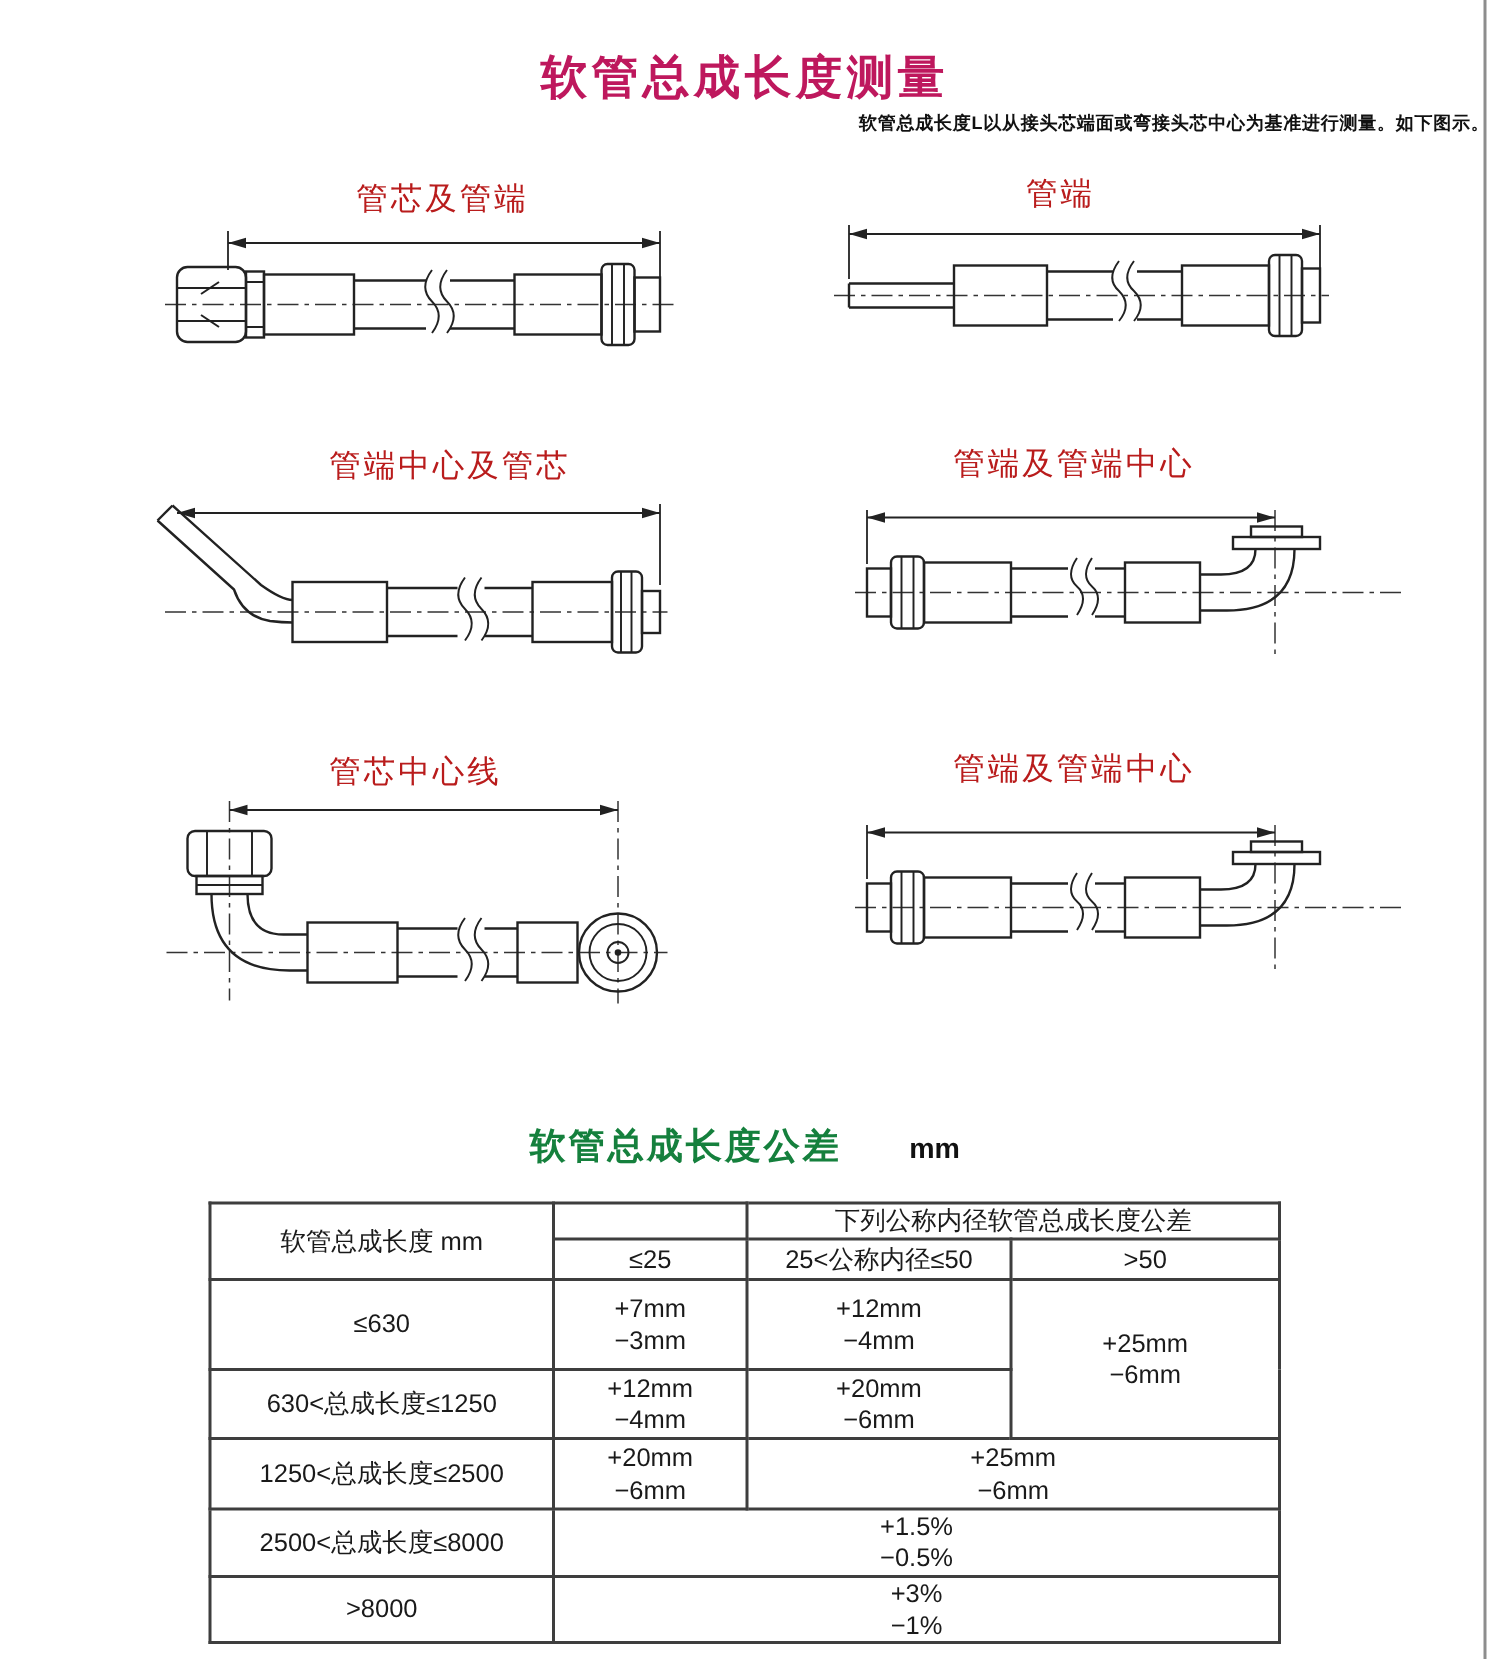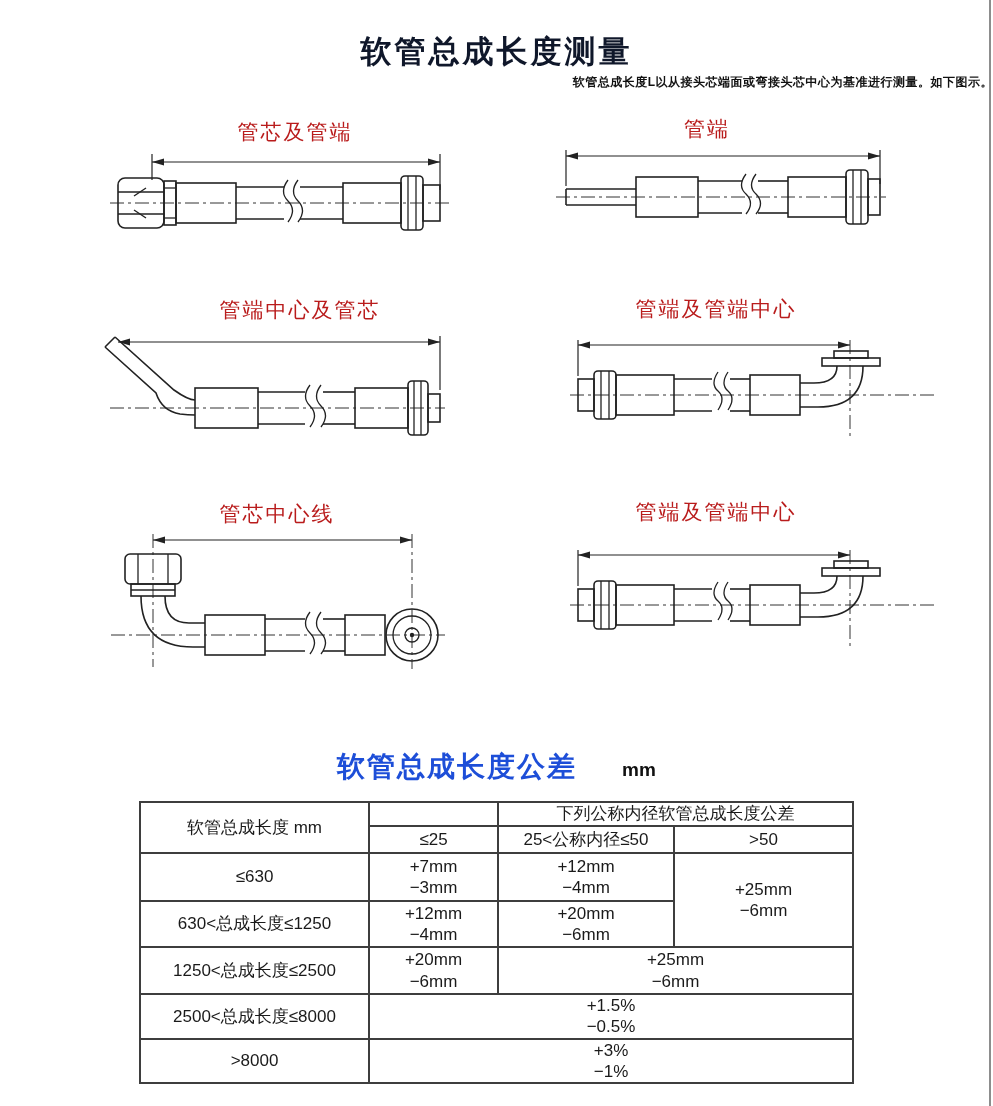--- a/index.html
+++ b/index.html
@@ -1,38 +1,38 @@
 <!DOCTYPE html>
 <html><head>
 <meta charset="utf-8">
 <style>
   html,body{margin:0;padding:0;background:#fff;}
   .page{position:relative;width:993px;height:1106px;background:#fff;overflow:hidden;
         font-family:"Liberation Sans","DejaVu Sans",sans-serif;color:#1a1a1a;}
   .page-edge-right{position:absolute;top:0;left:989px;width:2px;height:1106px;background:#8d8d8d;}
   .main-title{position:absolute;top:10px;left:0;width:100%;text-align:center;
-        font-size:31px;font-weight:bold;letter-spacing:3px;color:#0f172a;}
+        font-size:31px;font-weight:bold;letter-spacing:3px;color:#be185d;}
   .intro{position:absolute;top:74px;left:0;width:100%;text-align:right;
         font-size:12px;font-weight:bold;color:#111;letter-spacing:0.5px;}
   .diagram-label{position:absolute;transform:translateX(-50%);white-space:nowrap;
         font-family:"Liberation Serif","DejaVu Serif",serif;font-size:21px;color:#b91c1c;letter-spacing:2px;}
   svg{position:absolute;overflow:visible;}
   .b{fill:none;stroke:#222;stroke-width:1.6;}
   .thin{fill:none;stroke:#222;stroke-width:1.3;}
   .cl{fill:none;stroke:#333;stroke-width:1;stroke-dasharray:14 4 3 4;}
   .dim{fill:none;stroke:#222;stroke-width:1.2;}
   .arr{fill:#222;stroke:none;}
   .sec-title-row{position:absolute;top:748px;left:0;width:100%;text-align:center;}
-  .sec-title{font-size:28px;font-weight:bold;color:#1d4ed8;letter-spacing:2px;display:inline-block;vertical-align:baseline;}
+  .sec-title{font-size:24px;font-weight:bold;color:#15803d;letter-spacing:2px;display:inline-block;vertical-align:baseline;}
   .sec-unit{font-size:19px;font-weight:bold;color:#111;display:inline-block;margin-left:45px;vertical-align:baseline;}
   table.tol{position:absolute;top:801px;left:139px;width:713px;border-collapse:collapse;table-layout:fixed;}
   table.tol td{border:2px solid #3e3e3e;text-align:center;vertical-align:middle;
         font-size:17px;color:#1a1a1a;padding:0;line-height:1.25;}
   tr.hA{height:24px;padding-left:40px;} tr.hB{height:27px;}
-  tr.r1{height:48px;padding-left:16px;} tr.r2{height:46px;} tr.r3{height:47px;} tr.r4{height:42px;} tr.r5{height:41px;border-radius:25px;}
+  tr.r1{height:60px;padding-left:16px;} tr.r2{height:46px;} tr.r3{height:47px;} tr.r4{height:42px;} tr.r5{height:41px;border-radius:25px;}
   .tol-val span{display:block;}
 </style>
 </head>
 <body>
 
 <div class="page">
   <div class="page-edge-right"></div>
 
   <h1 class="main-title">软管总成长度测量</h1>
   <div class="intro">软管总成长度L以从接头芯端面或弯接头芯中心为基准进行测量。如下图示。</div>

